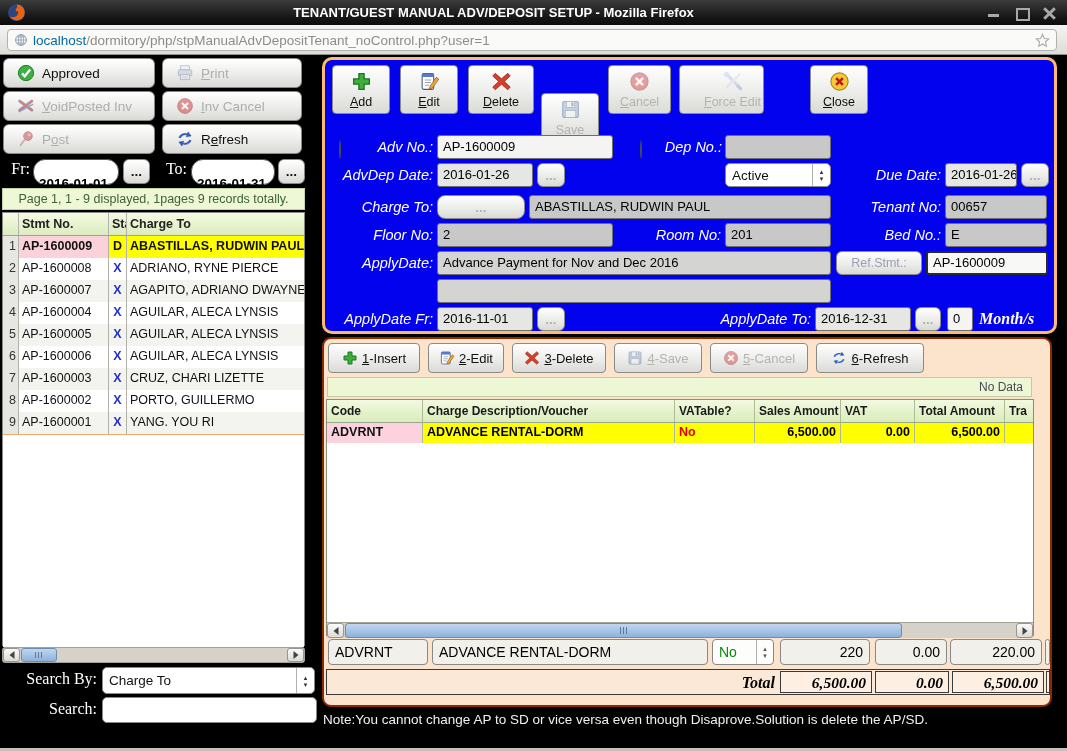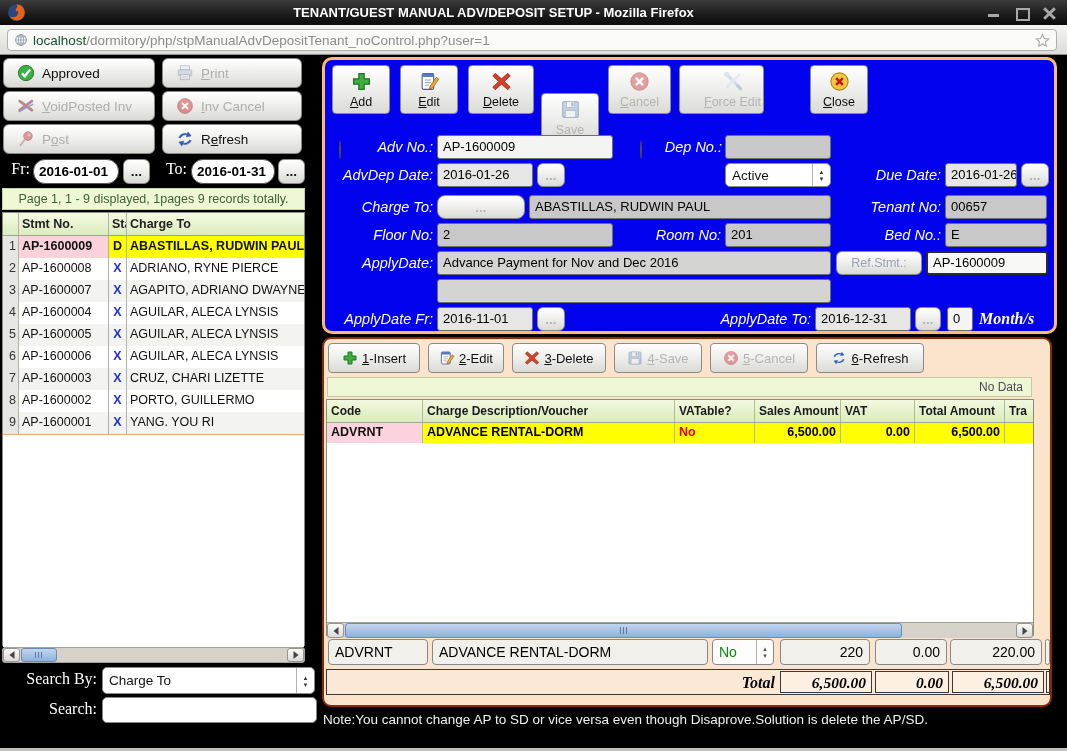--- a/index.html
+++ b/index.html
@@ -14,21 +14,21 @@
   .winctl{display:flex;gap:14px;align-items:center;margin-right:10px;}
   .wbtn{width:14px;height:12px;position:relative;cursor:default;}
   .wbtn-min::after{content:"";position:absolute;left:1px;bottom:2px;width:11px;height:3px;background:#a8a8a8;}
   .wbtn-max::after{content:"";position:absolute;left:1px;top:1px;width:10px;height:9px;border:2px solid #a8a8a8;}
   .wbtn-close::before,.wbtn-close::after{content:"";position:absolute;left:-1px;top:5px;width:15px;height:3px;background:#a8a8a8;}
   .wbtn-close::before{transform:rotate(45deg);}
   .wbtn-close::after{transform:rotate(-45deg);}
   .urlbar{background:linear-gradient(#f4f4f2,#dcdcd8);border-bottom:1px solid #8e8e8a;}
   .urlinput{position:absolute;left:7px;top:4px;width:1050px;height:22px;background:#fafaf8;
             border:1px solid #b0b0ac;border-radius:4px;display:flex;align-items:center;padding:0 6px;box-sizing:border-box;}
-  .url-host{color:#14532d;font-size:13.5px;margin-left:5px;}
+  .url-host{color:#0369a1;font-size:13.5px;margin-left:5px;}
   .url-path{color:#8c8c88;font-size:13.5px;}
 
   
   .btn{background:linear-gradient(#ffffff,#ececea 55%,#d9d9d5);border:1px solid #8a8a86;border-radius:6px;
        display:flex;align-items:center;font-size:13.5px;color:#101010;gap:7px;padding-left:13px;cursor:default;}
   .btn.disabled{color:#aeaeaa;}
   .btn.disabled svg{opacity:.45;}
   .dots-btn{justify-content:center;padding-left:0;font-weight:bold;}
   .dots-btn.disabled{color:#b2b2ae;}
   .tbtn{background:linear-gradient(#ffffff,#ececea 55%,#dadad6);border:1px solid #8a8a86;border-radius:4px;
@@ -37,21 +37,21 @@
   .tbtn.disabled{color:#b4b4b0;}
   .tbtn.disabled svg{opacity:.4;}
   .tbtn2{background:linear-gradient(#ffffff,#ececea 55%,#dadad6);border:1px solid #8a8a86;border-radius:4px;
         display:flex;align-items:center;justify-content:center;gap:4px;font-size:13px;color:#101010;cursor:default;}
   .tbtn2.disabled{color:#b4b4b0;text-align:center;}
   .tbtn2.disabled svg{opacity:.4;}
 
   
   .serif-lbl{font-family:"Liberation Serif",serif;color:#fff;font-size:16px;text-align:right;}
   .dinput{background:#fff;border:1px solid #555;border-radius:12px;font-size:13.5px;font-weight:bold;
-          line-height:23px;padding:0 5px;color:#000;}
+          line-height:23px;padding:12px 5px;color:#000;}
   .pager{background:#eef8d6;border:1px solid #c2d4a2;color:#3f6136;font-size:12.5px;text-align:center;line-height:20px;}
   .lgrid{border:1px solid #8a8a86;background:#fff;}
   .ghead{display:flex;background:linear-gradient(#f4fbe2,#dcecc0);border-bottom:1px solid #9aa890;
          font-weight:bold;font-size:12.5px;color:#222;height:22px;line-height:22px;}
   .gcell{box-sizing:border-box;padding:0 3px;border-right:1px solid #b2b2aa;overflow:hidden;white-space:nowrap;}
   .grow{display:flex;font-size:12.5px;height:22px;line-height:21px;background:#fff;color:#111;}
   .grow.alt{background:#f3f3f0;}
   .gnum{width:16px;background:#e6e6e2;border-right:1px solid #b2b2aa;text-align:right;color:#333;padding:0 2px 0 0;box-sizing:border-box;}
   .gstmt{width:90px;}
   .gst{width:18px;text-align:center;}

